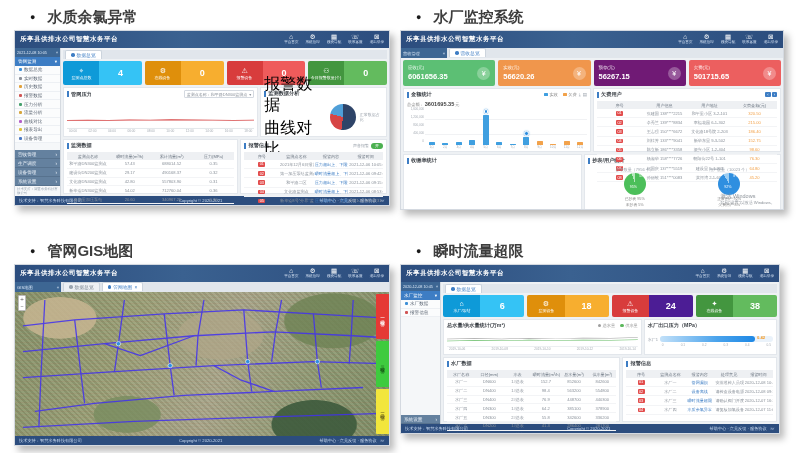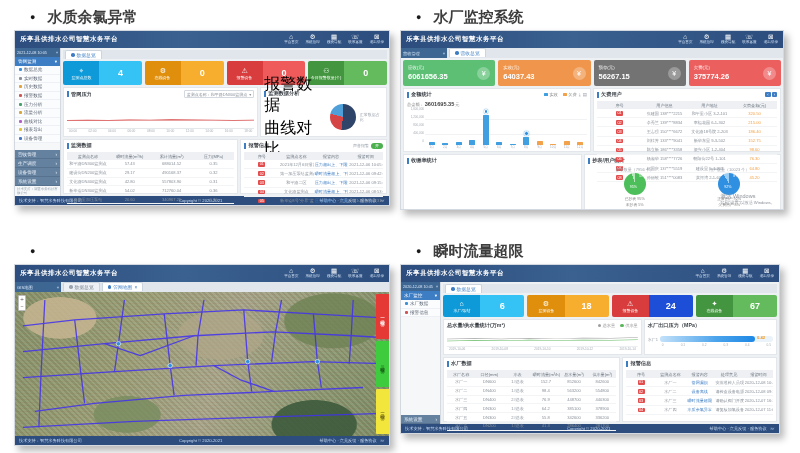--- a/index.html
+++ b/index.html
@@ -497,35 +497,35 @@
           <div class="card2" style="background: rgb(92, 191, 116);">
             <div>
               <div class="lb">应收(元)</div>
               <div class="vl">6061656.35</div>
             </div>
             <div class="circ">¥</div>
           </div>
           <div class="card2" style="background: rgb(240, 150, 76);">
             <div>
               <div class="lb">实收(元)</div>
-              <div class="vl">64037.43</div>
+              <div class="vl">56620.26</div>
             </div>
             <div class="circ">¥</div>
           </div>
-          <div class="card2" style="background: #737373;">
+          <div class="card2" style="background: #701a75;">
             <div>
               <div class="lb">预存(元)</div>
               <div class="vl">56267.15</div>
             </div>
             <div class="circ">¥</div>
           </div>
           <div class="card2" style="background: rgb(236, 95, 95);">
             <div>
               <div class="lb">欠费(元)</div>
-              <div class="vl">375774.26</div>
+              <div class="vl">501715.65</div>
             </div>
             <div class="circ">¥</div>
           </div>
         </div>
       <div class="row2" style="flex:0 0 64px">
         <div class="panel" style="flex:1">
           <div class="ptitle">
               <span class="acc"></span>
               <span class="pt">金额统计</span>
             <span class="pspacer"></span>
@@ -727,20 +727,21 @@
       <div>激活 Windows</div>
       <div class="wm2">转到“设置”以激活 Windows。</div>
     </div>
 
   </div>
 </div>
 
 <div class="quad q3">
   <div class="quad-label">
     <span class="bullet">●</span>
+    <span>管网GIS地图</span>
   </div>
   <div class="shot shot3">
     <div class="apphdr">
       <span class="apptitle">乐亭县供排水公司智慧水务平台</span>
       <div class="navicons">
         <span class="navic">
             <span class="g">⌂</span>
             <span class="t">平台首页</span>
           </span>
         <span class="navic">
@@ -901,28 +902,28 @@
                 <span class="ig">⚙</span>
                 <span class="lb">监测设备</span>
               </div>
               <div class="cr" style="background:#f7ae2f">18</div>
             </div>
             <div class="card">
               <div class="cl" style="background:#d83c3c">
                 <span class="ig">⚠</span>
                 <span class="lb">报警设备</span>
               </div>
-              <div class="cr" style="background:#1d4ed8">24</div>
+              <div class="cr" style="background:#4c1d95">24</div>
             </div>
             <div class="card">
               <div class="cl" style="background:#43963f">
                 <span class="ig">✦</span>
                 <span class="lb">在线设备</span>
               </div>
-              <div class="cr" style="background:#63bb5e">67</div>
+              <div class="cr" style="background:#63bb5e">38</div>
             </div>
           </div>
         <div class="row2" style="flex:0 0 36px">
           <div class="panel" style="flex:1.5">
             <div class="ptitle">
                 <span class="pt">总水量/供水量统计(万m³)</span>
               <span class="pspacer"></span>
               <span class="legend">
                 <span class="li">
                     <span class="dot round" style="background: rgb(158, 158, 158);"></span>

